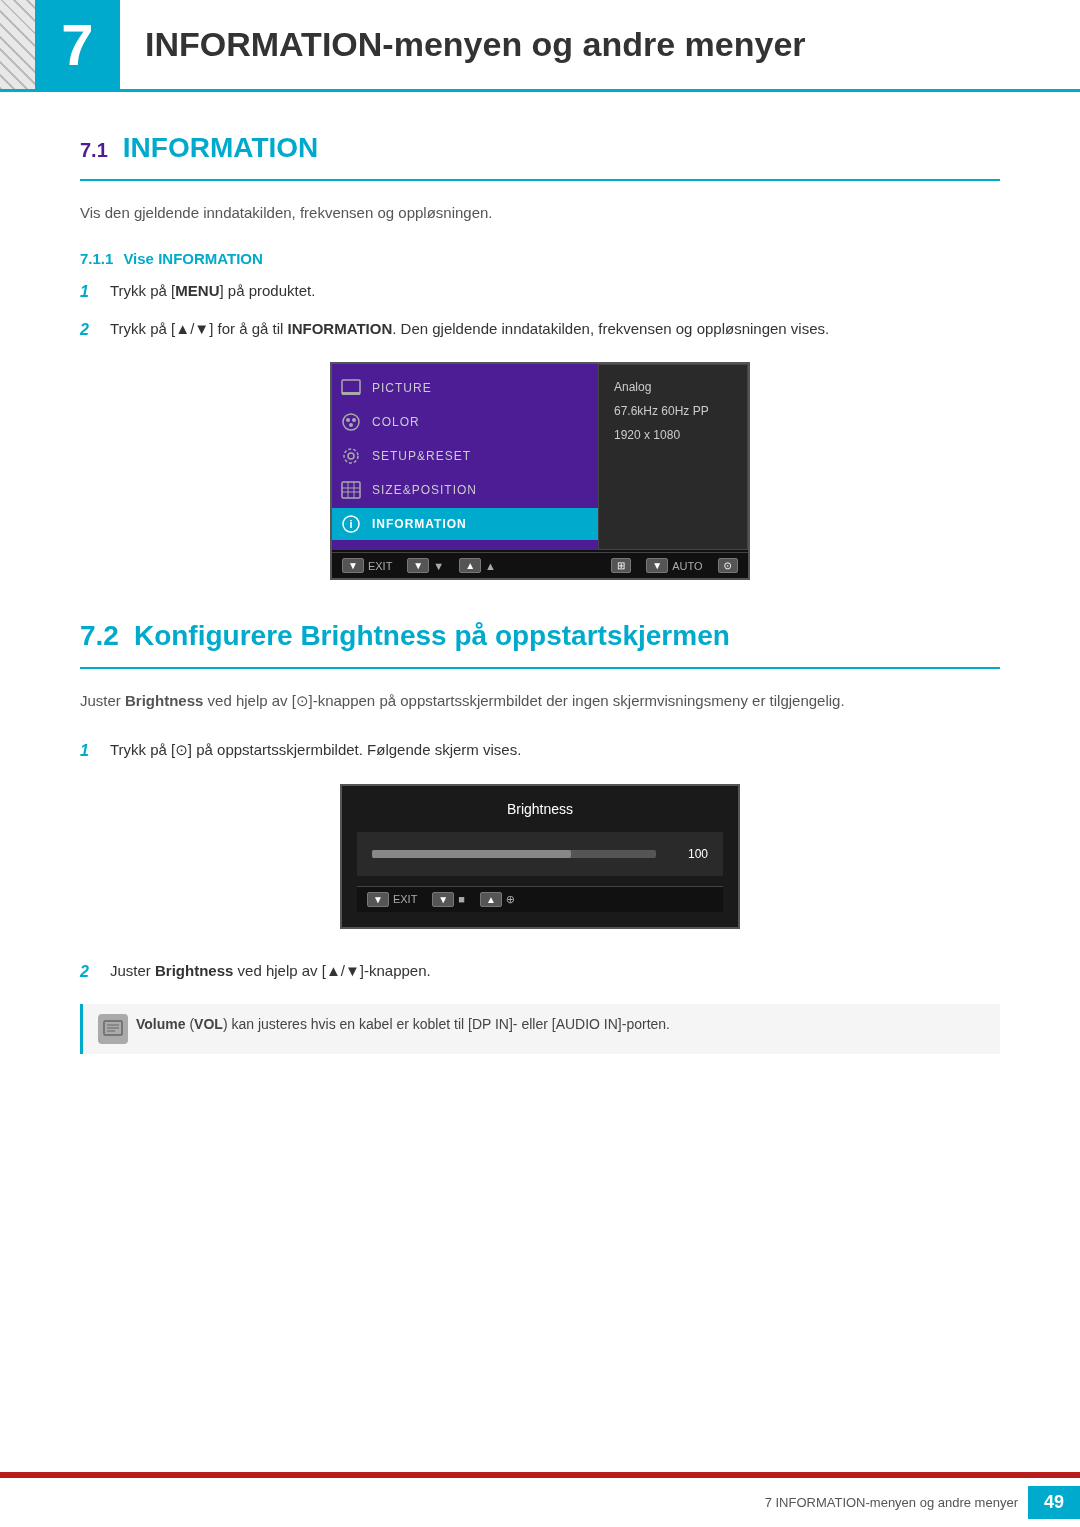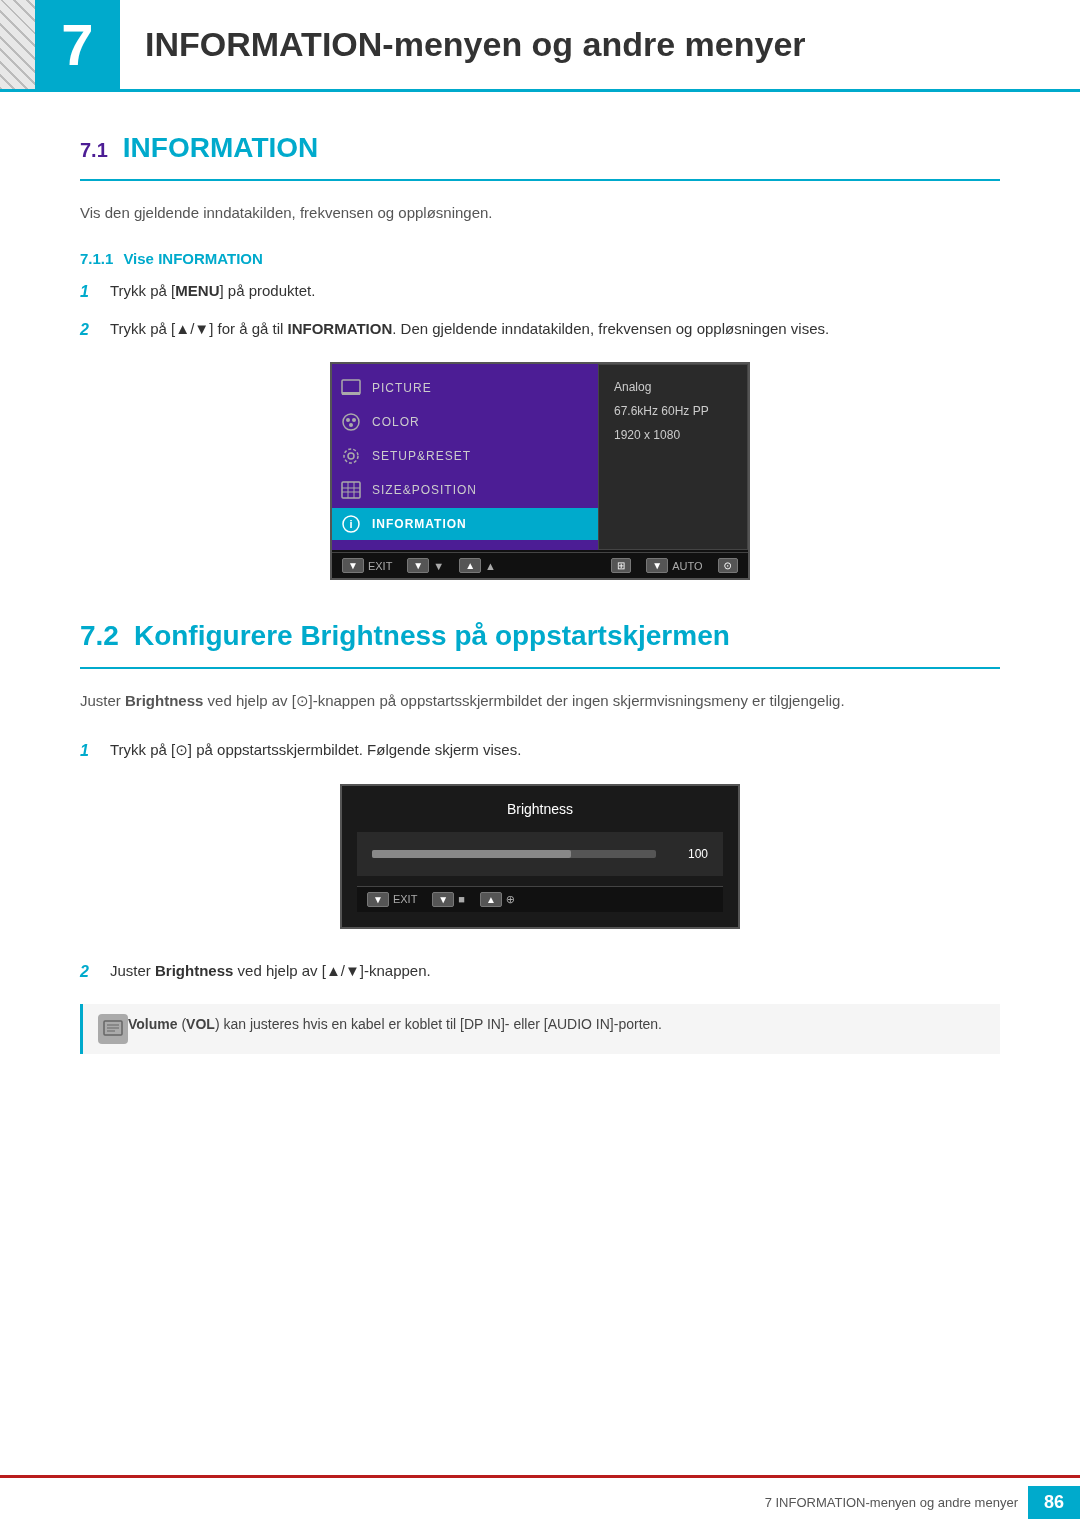--- a/index.html
+++ b/index.html
@@ -201,21 +201,21 @@
     }
 
     
     .note-box {
       display: flex;
       align-items: flex-start;
       background: #f5f5f5;
       border-left: 3px solid #00aacc;
       padding: 10px 15px;
       margin-top: 15px;
-      gap: 0;
+      gap: 8px;
     }
 
     .note-icon {
       width: 30px;
       height: 30px;
       background: #aaa;
       border-radius: 4px;
       display: flex;
       align-items: center;
       justify-content: center;
@@ -231,21 +231,21 @@
     
     .page-footer {
       position: fixed;
       bottom: 0;
       left: 0;
       width: 1080px;
       display: flex;
       justify-content: flex-end;
       align-items: center;
       background: #ffffff;
-      border-top: 3px solid #b91c1c;
+      border-top: 6px solid #b91c1c;
       padding: 8px 0;
     }
 
     .footer-text {
       font-size: 13px;
       color: #555;
       margin-right: 0;
     }
 
     .footer-page-num {
@@ -524,15 +524,15 @@
       </p>
     </div>
 
   </div>
 
 </div>
 
 <div class="page-footer">
   <div class="footer-inner">
     <span class="footer-text">7 INFORMATION-menyen og andre menyer</span>
-    <div class="footer-page-num">86</div>
+    <div class="footer-page-num">49</div>
   </div>
 </div>
 
 </body></html>

